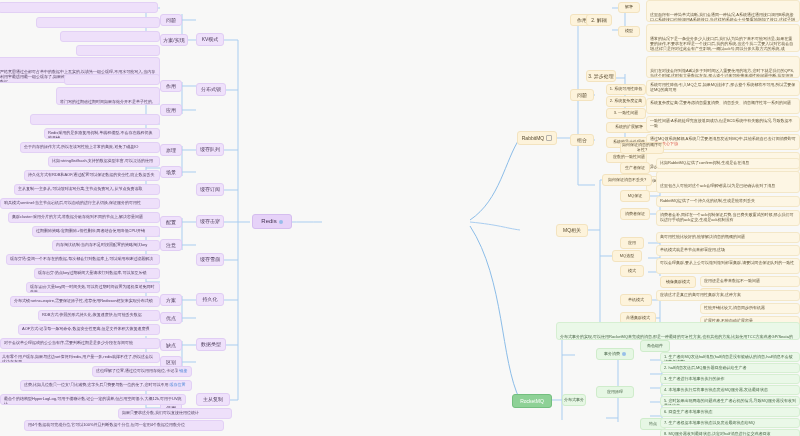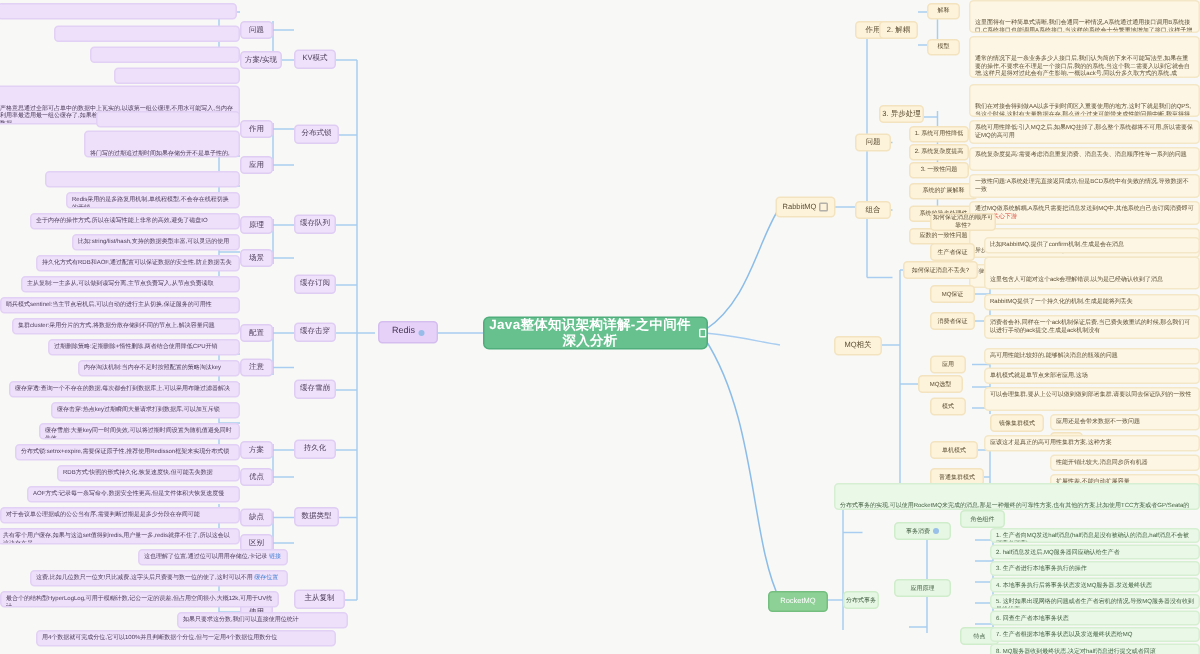--- a/index.html
+++ b/index.html
@@ -99,23 +99,20 @@
       <path d="M160 62 L146 62 M160 76 L146 76 M146 58 L146 80"></path>
       <path d="M160 104 L146 104 M160 124 L146 124 M146 100 L146 128"></path>
       <path d="M160 168 L146 168 M160 190 L146 190 M146 164 L146 194"></path>
       <path d="M160 236 L146 236 M160 256 L146 256 M146 232 L146 260"></path>
       <path d="M160 282 L146 282 M160 302 L146 302 M146 278 L146 306"></path>
       <path d="M160 340 L146 340 M160 358 L146 358 M146 336 L146 362"></path>
       <path d="M160 386 L146 386 M160 408 L146 408 M146 382 L146 412"></path>
     </g>
   </svg>
 
-  <div class="node root" style="left:322px;top:211px;width:150px;height:22px;font-size:9px;">
-    <span>Java整体知识架构详解-之中间件深入分析</span><span class="marker w"></span>
-  </div>
 
   <div class="node purple-deep lbl" style="left:252px;top:214px;width:40px;height:15px;font-size:6px;">
     <span>Redis</span><span class="dot"></span>
   </div>
 
   <div class="node purple lbl" style="left:196px;top:33px;width:28px;height:13px;font-size:5px;"><span>KV模式</span></div>
   <div class="node purple lbl" style="left:196px;top:83px;width:30px;height:13px;font-size:5px;"><span>分布式锁</span></div>
   <div class="node purple lbl" style="left:196px;top:143px;width:28px;height:13px;font-size:5px;"><span>缓存队列</span></div>
   <div class="node purple lbl" style="left:196px;top:183px;width:28px;height:13px;font-size:5px;"><span>缓存订阅</span></div>
   <div class="node purple lbl" style="left:196px;top:215px;width:28px;height:13px;font-size:5px;"><span>缓存击穿</span></div>

